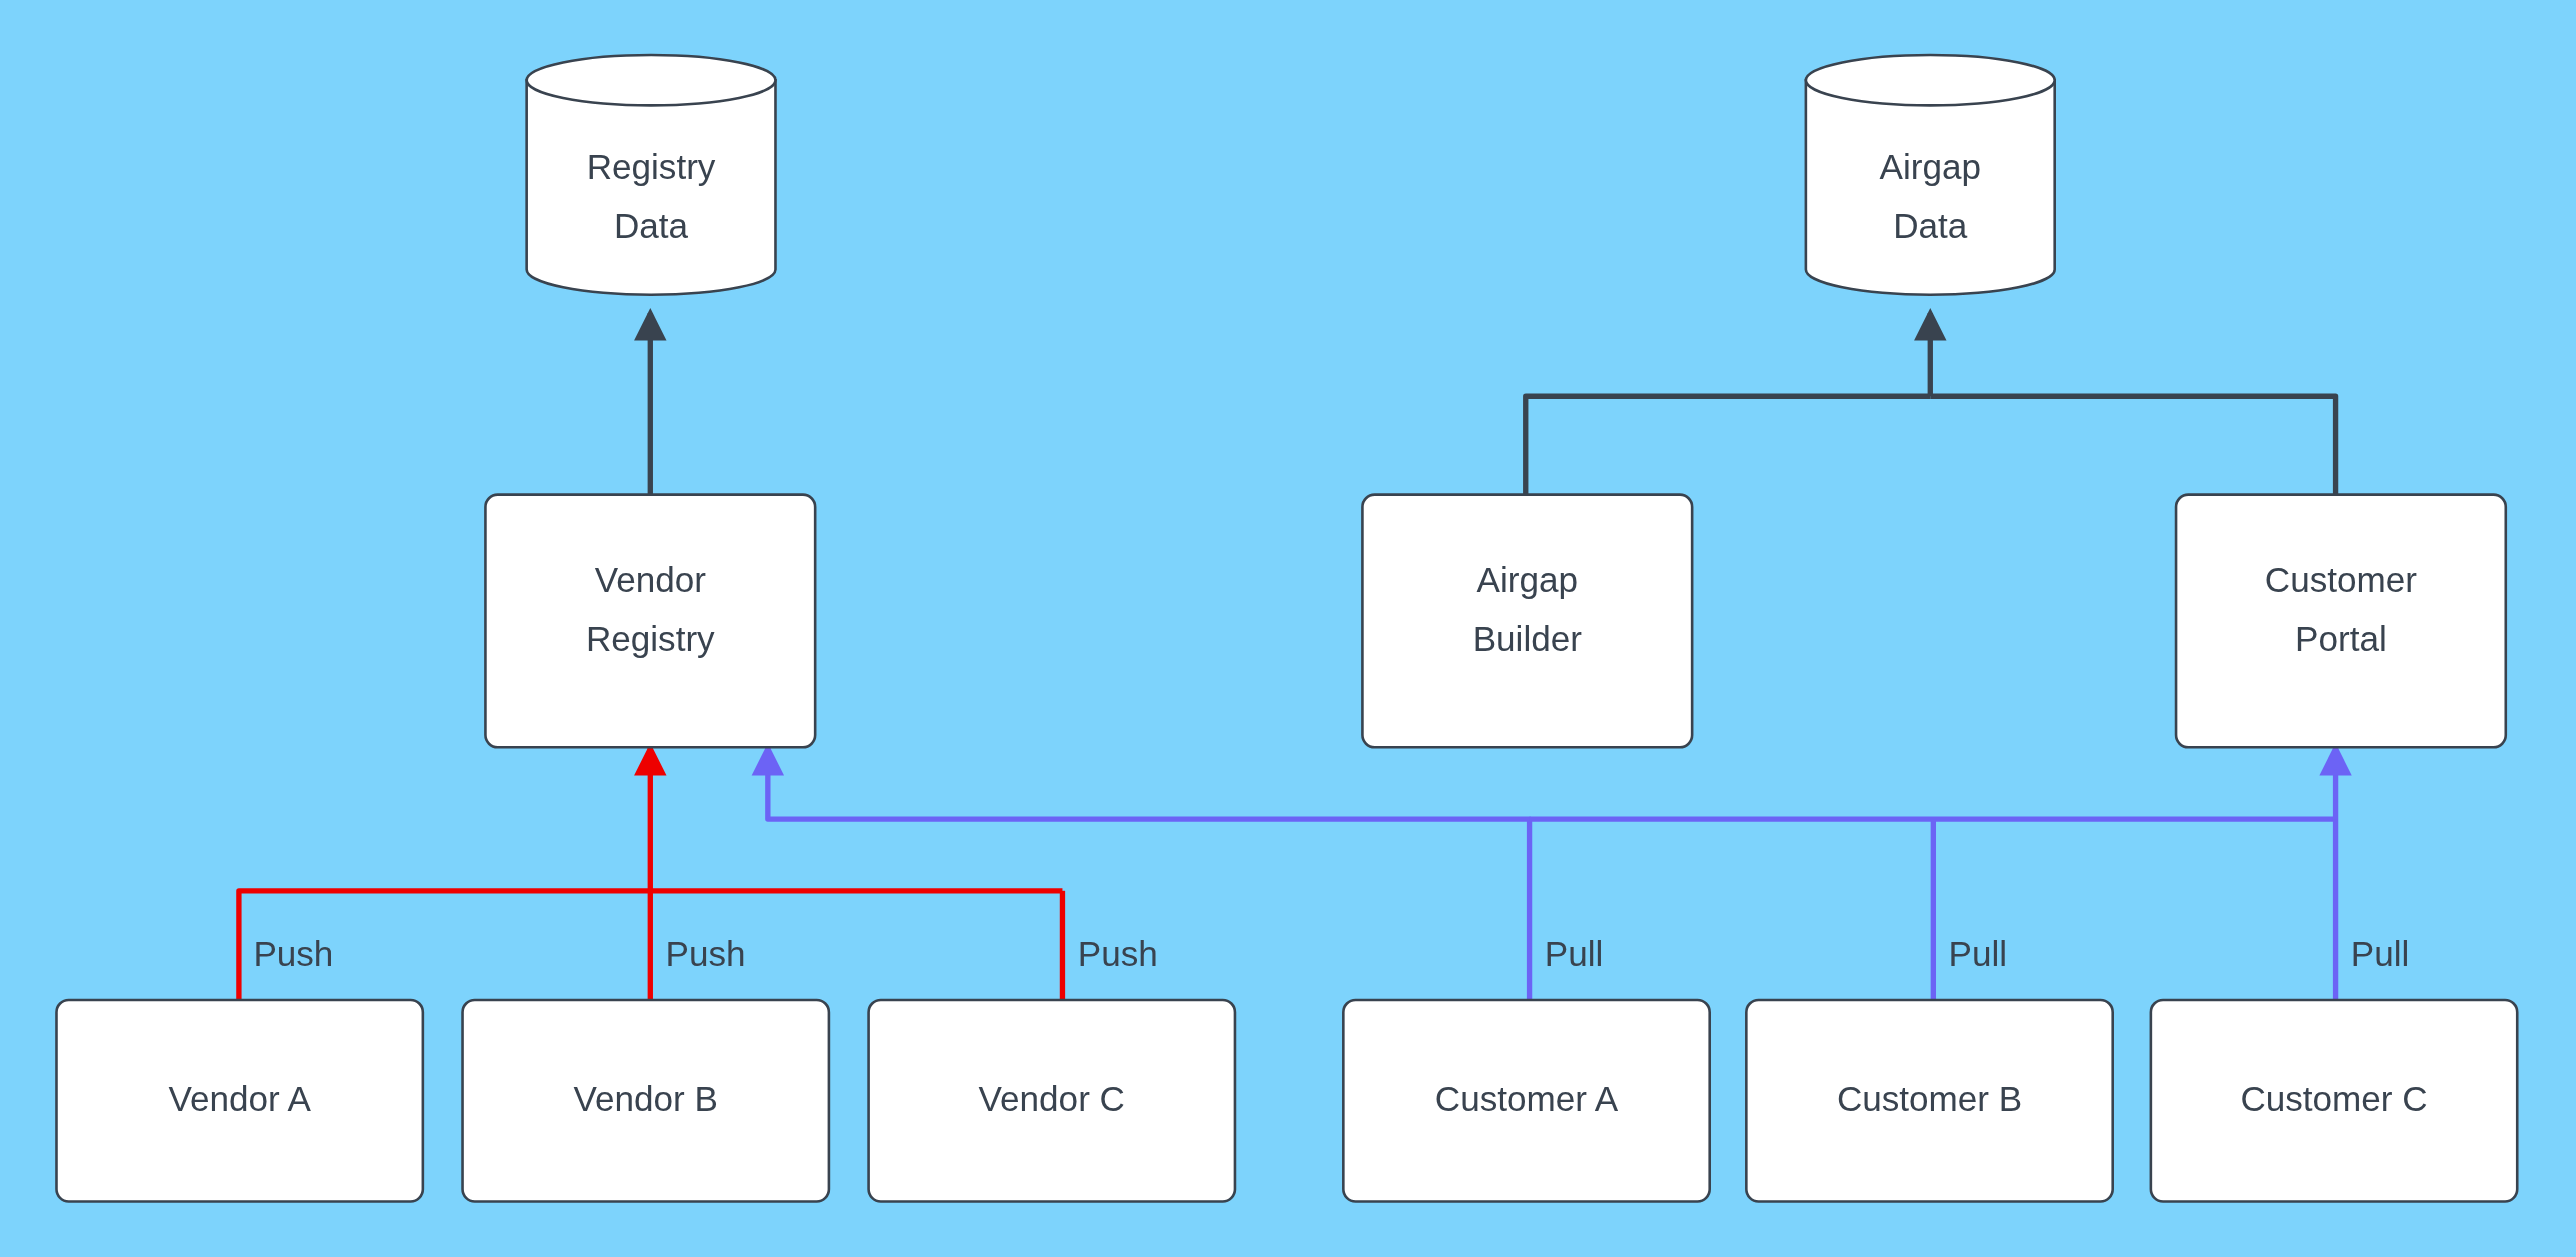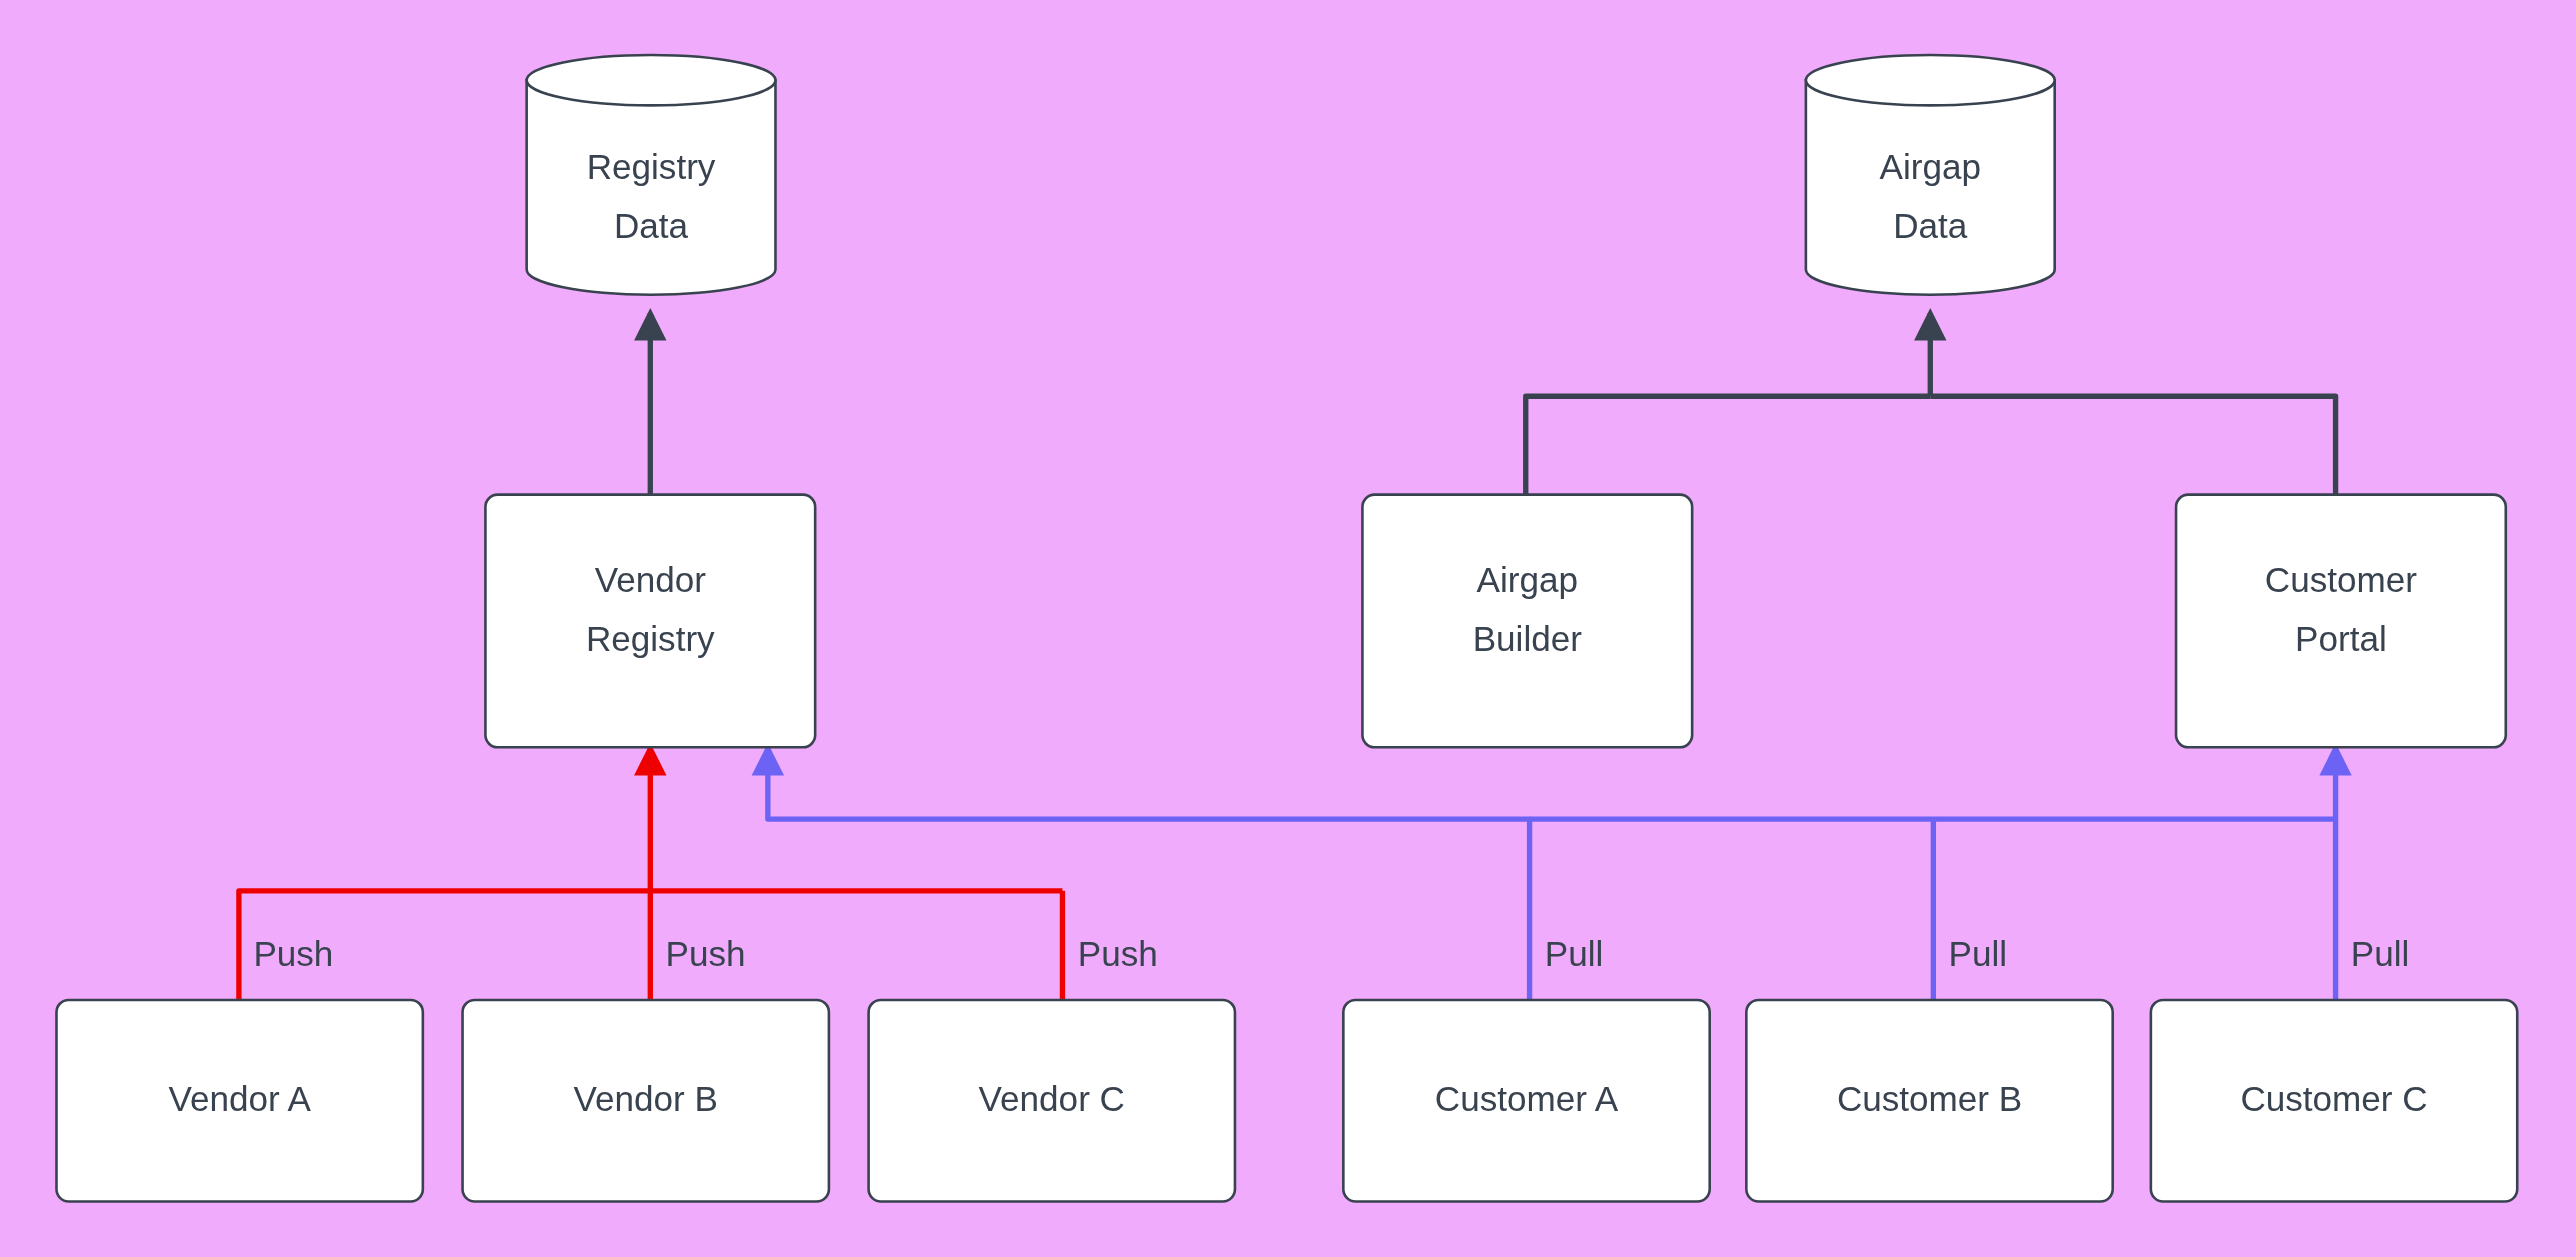--- a/index.html
+++ b/index.html
@@ -4,21 +4,21 @@
 <style>
   html, body {
     margin: 0;
     padding: 0;
     background: #ffffff;
   }
   #canvas {
     position: relative;
     width: 2576px;
     height: 1258px;
-    background: #f0abfc;
+    background: #7dd3fc;
     font-family: "Liberation Sans", sans-serif;
   }
   svg#diagram {
     position: absolute;
     left: 0;
     top: 0;
     width: 2576px;
     height: 1258px;
   }
   .node-label {

